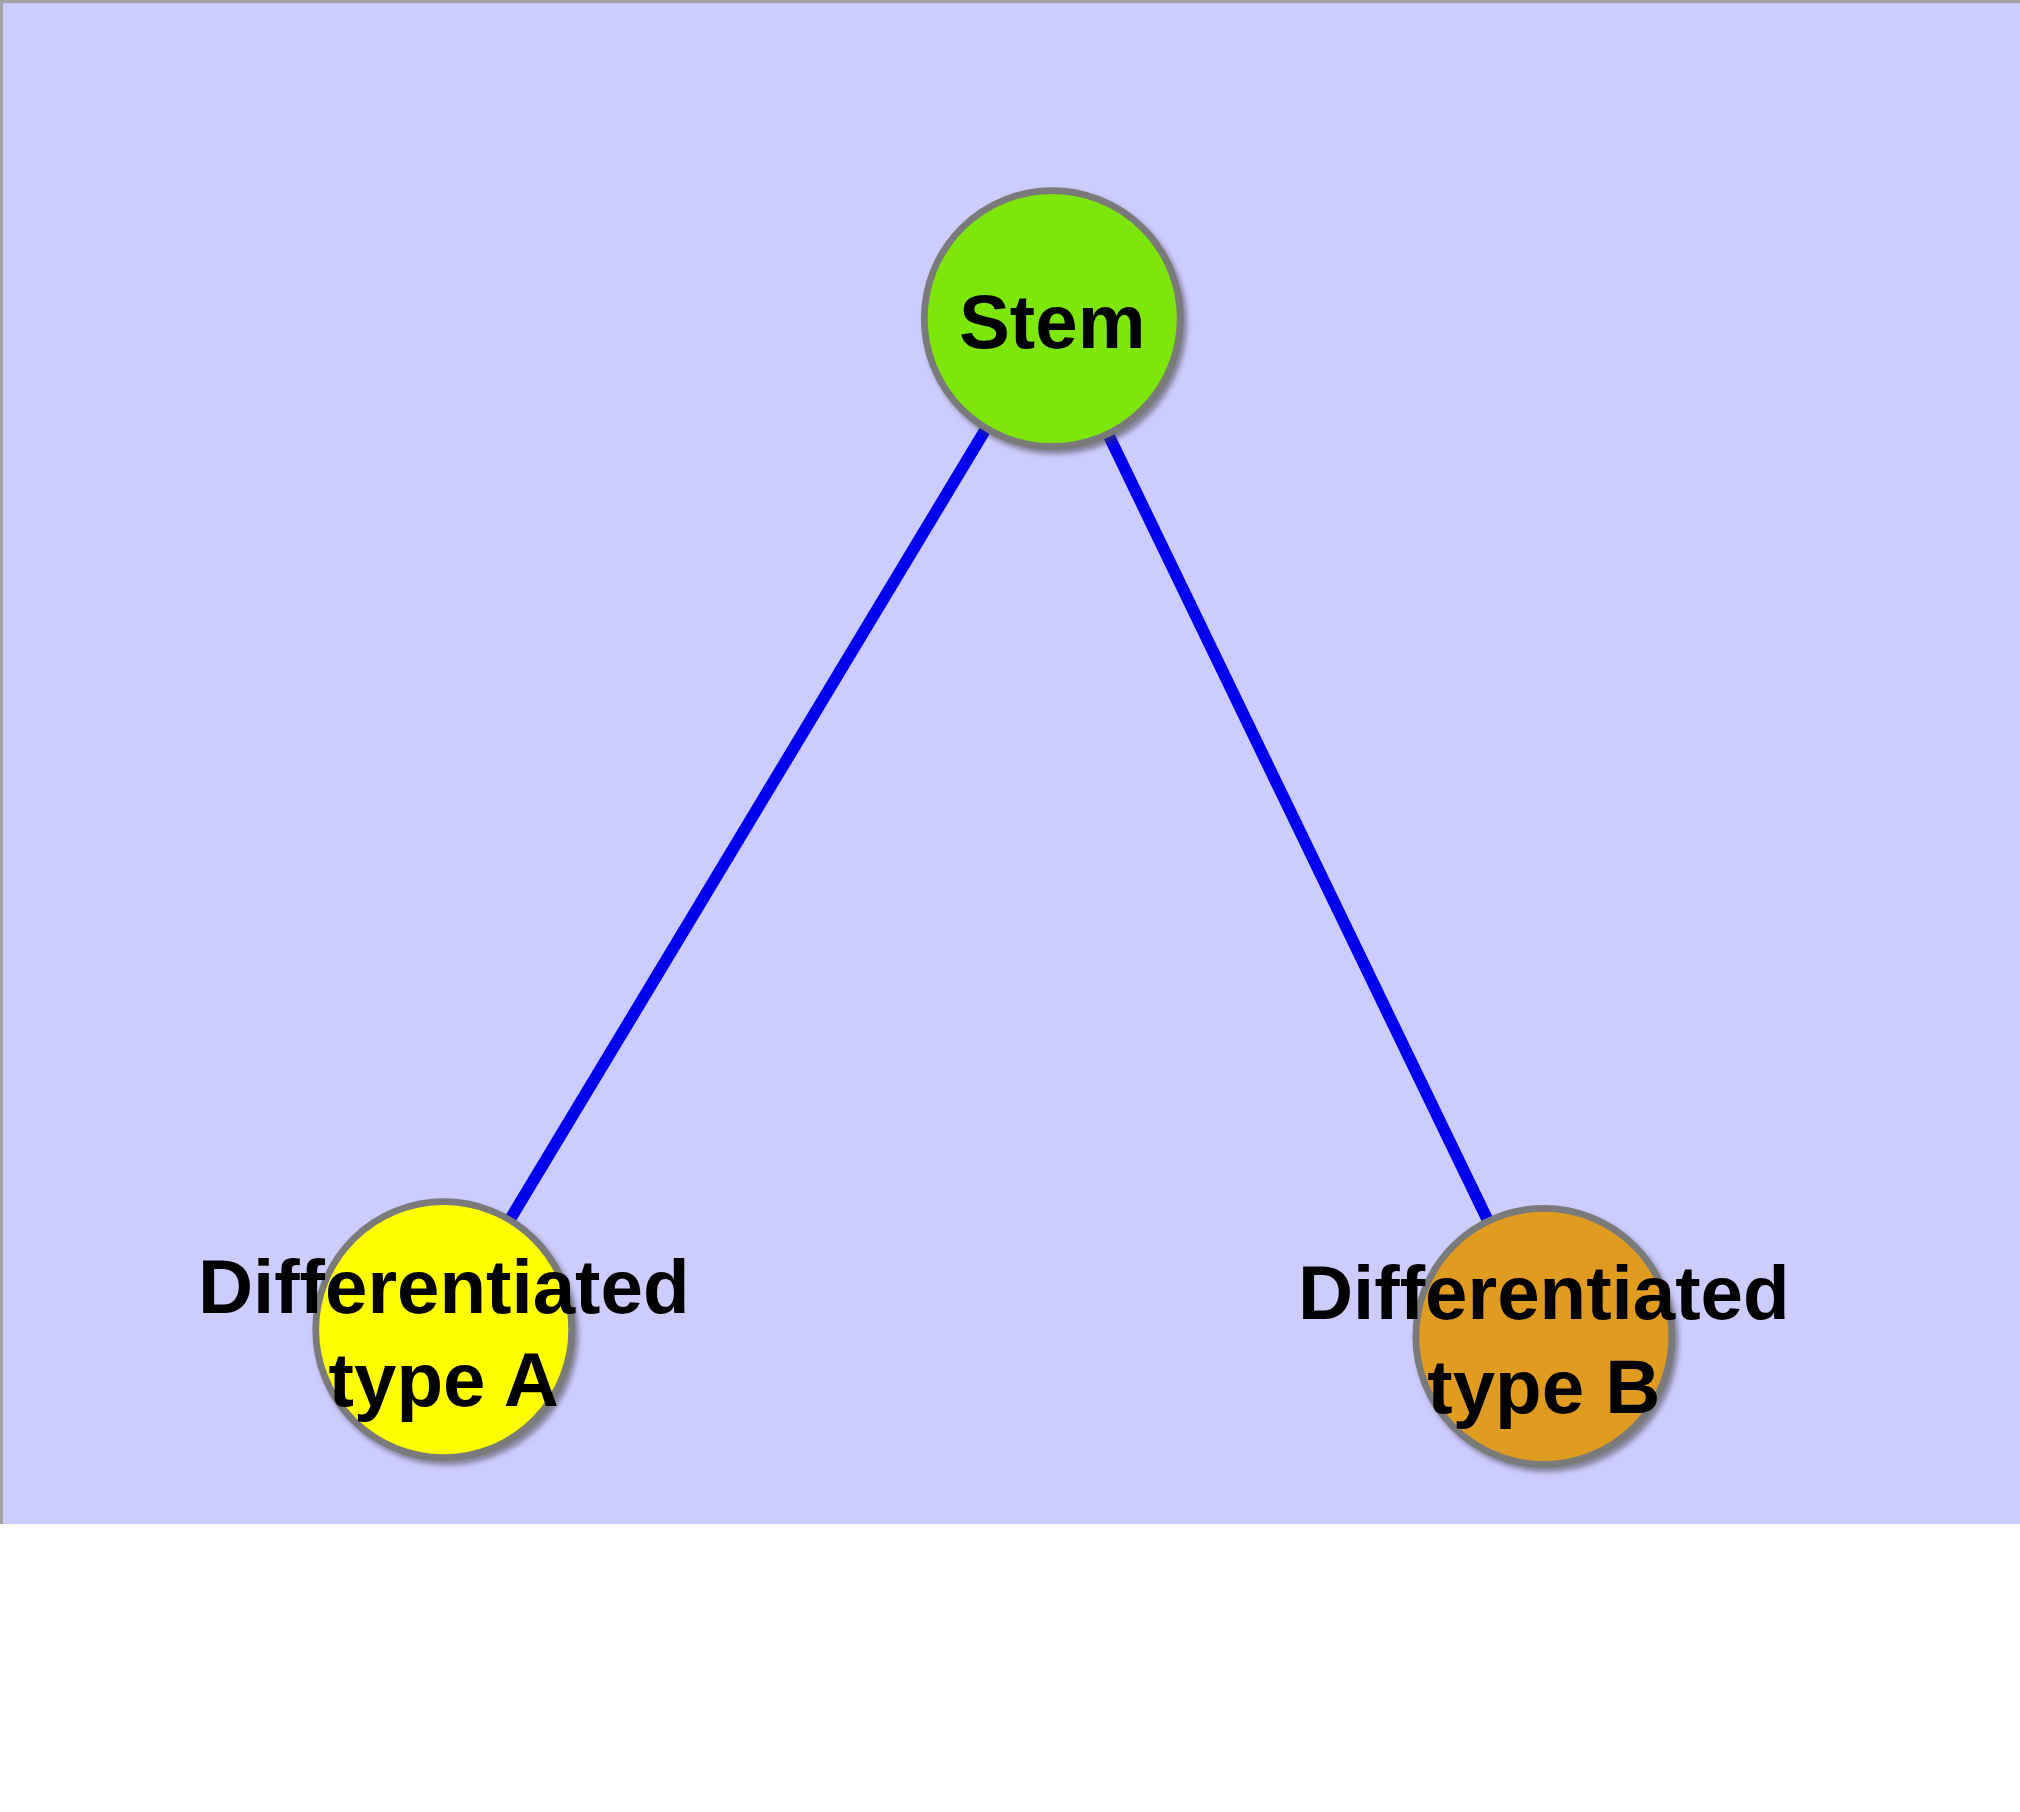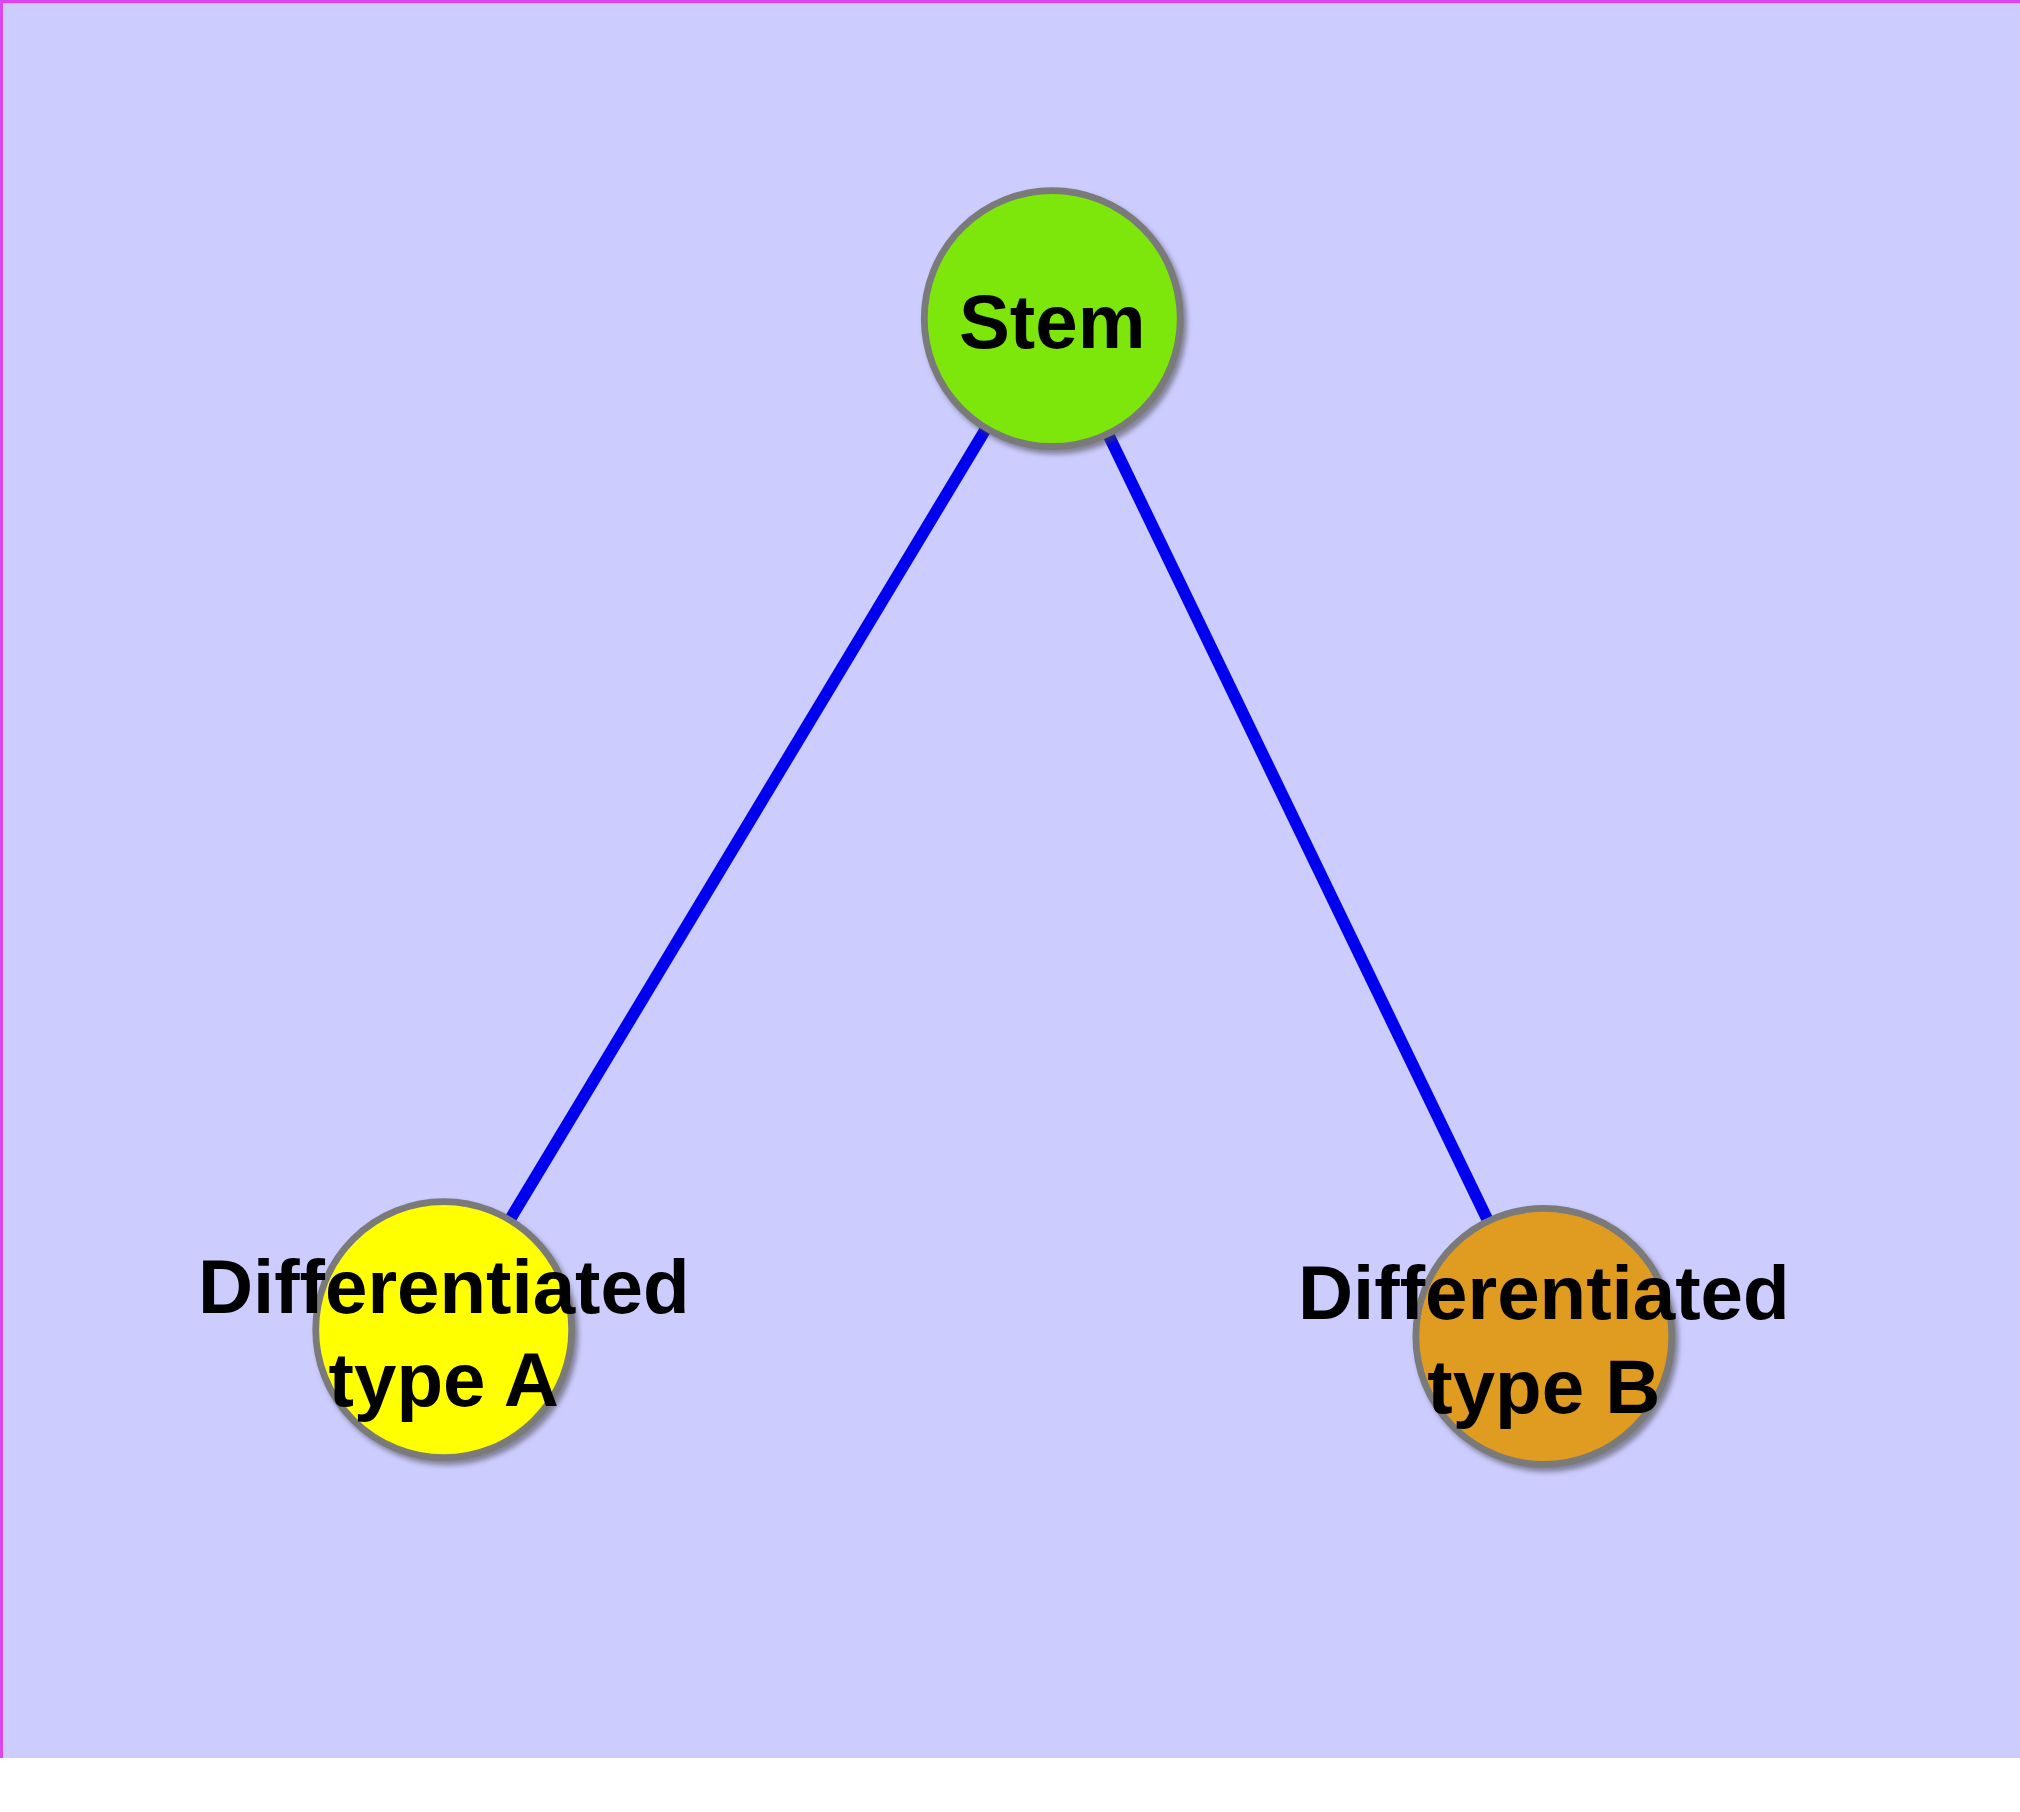--- a/index.html
+++ b/index.html
@@ -4,22 +4,22 @@
 <style>
   html, body {
     margin: 0;
     padding: 0;
     background: #ffffff;
     font-family: "Liberation Sans", sans-serif;
   }
   #page {
     position: relative;
     width: 2021px;
-    height: 1758px;
-    background: #d946ef;
+    height: 1524px;
+    background: #a3a3a3;
     overflow: hidden;
   }
   #canvas-wrap {
     position: absolute;
     left: 2.5px;
     top: 2.5px;
     width: 2018px;
     height: 1810px;
   }
   svg.graph {

